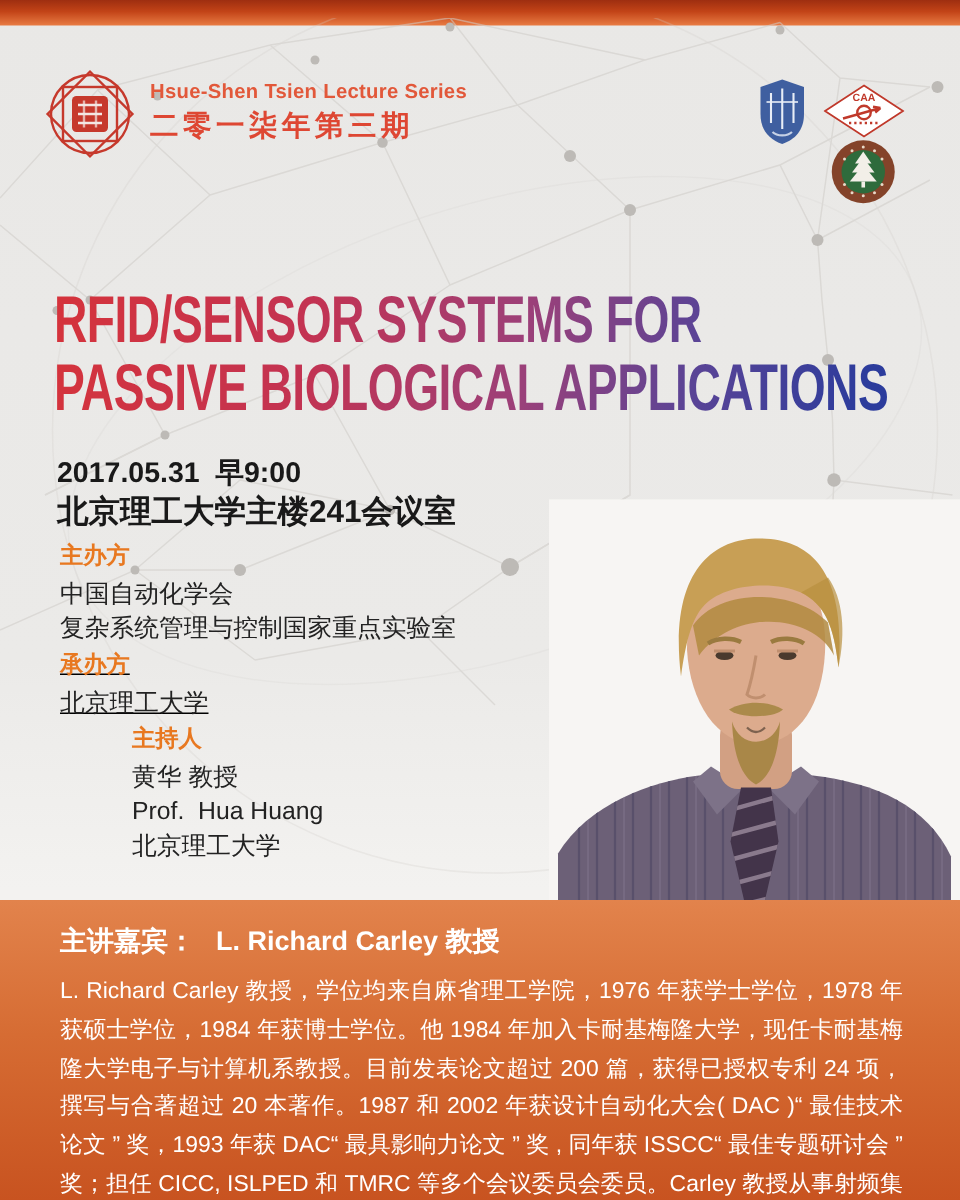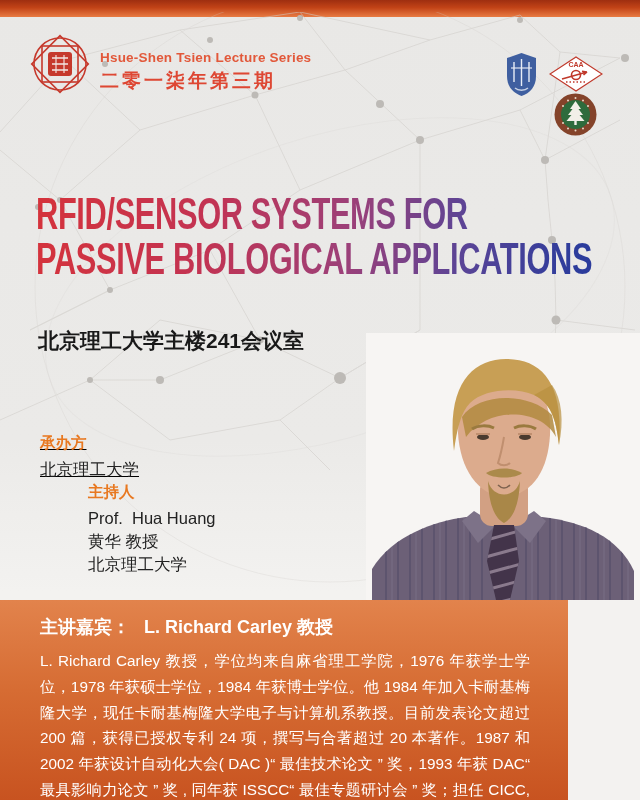--- a/index.html
+++ b/index.html
@@ -6,21 +6,21 @@
   .poster{
     position:relative;width:640px;height:800px;overflow:hidden;
     background:linear-gradient(180deg,#e9e8e6 0%,#ebeae8 55%,#f3f2f0 74%,#f3f2f0 75%);
     font-family:"Liberation Sans","DejaVu Sans",sans-serif;
   }
   .topbar{position:absolute;left:0;top:0;width:640px;height:17px;
     background:linear-gradient(180deg,#9e2e10 0%,#c24317 45%,#e87b43 100%);}
   .mesh{position:absolute;left:0;top:12px;width:640px;height:590px;}
 
   
-  .badge{position:absolute;left:30px;top:34px;display:flex;align-items:flex-end;}
+  .badge{position:absolute;left:30px;top:46px;display:flex;align-items:flex-start;}
   .seal{width:60px;height:60px;margin-right:10px;}
   .badge-en{font-size:13.5px;font-weight:bold;color:#e2583a;letter-spacing:.2px;margin-top:7px;}
   .badge-cn{font-size:19px;font-weight:bold;color:#de4733;letter-spacing:3px;margin-top:3px;
     font-family:"Liberation Serif","DejaVu Serif",serif;}
 
   
   .logo-shield{position:absolute;left:505px;top:52px;}
   .logo-caa{position:absolute;left:549px;top:56px;}
   .logo-round{position:absolute;left:553px;top:92px;}
 
@@ -41,21 +41,21 @@
   .venue{position:absolute;left:38px;top:327px;font-size:21px;font-weight:bold;color:#191919;}
 
   .section{position:absolute;left:40px;}
   .sec-label{font-size:15.5px;font-weight:bold;color:#e87820;margin-bottom:4px;}
   .sec-line{font-size:16.5px;line-height:23px;color:#222;white-space:pre;}
   .sec-1{top:360px;} .sec-2{top:433px;text-decoration:underline;} .sec-3{top:482px;margin-left:48px;}
 
   .photo{position:absolute;left:366px;top:333px;width:274px;height:267px;background:#f7f5f3;}
   .photo svg{display:block;}
 
-  .bottom{position:absolute;left:0;top:600px;width:568px;height:200px;
+  .bottom{position:absolute;left:0;top:600px;width:640px;height:200px;
     background:linear-gradient(180deg,#e2834c 0%,#d66c33 45%,#c85320 100%);
     box-sizing:border-box;padding:15px 38px 0 40px;}
   .speaker-heading{font-size:18px;font-weight:bold;color:#fff;margin-bottom:9px;}
   .speaker-heading .name{margin-left:14px;}
   .bio{margin:0;font-size:15.3px;line-height:25.8px;color:#fff;text-align:justify;font-weight:500;}
 </style>
 </head>
 <body>
 
 <div class="poster">
@@ -156,30 +156,36 @@
         <circle cx="35" cy="31" r="1"></circle>
         <circle cx="22.5" cy="38.5" r="1"></circle>
       <circle cx="15" cy="36.5" r="1"></circle>
         <circle cx="30" cy="36.5" r="1"></circle>
     </g>
   </svg>
 
 
   <div class="talk-title"><span>RFID/SENSOR SYSTEMS FOR</span><br><span>PASSIVE BIOLOGICAL APPLICATIONS</span></div>
 
+  <div class="datetime">2017.05.31  早9:00</div>
   <div class="venue">北京理工大学主楼241会议室</div>
 
+  <div class="section sec-1">
+    <div class="sec-label">主办方</div>
+    <div class="sec-line">中国自动化学会</div>
+    <div class="sec-line">复杂系统管理与控制国家重点实验室</div>
+  </div>
   <div class="section sec-2">
     <div class="sec-label">承办方</div>
     <div class="sec-line">北京理工大学</div>
   </div>
   <div class="section sec-3">
     <div class="sec-label">主持人</div>
+    <div class="sec-line">黄华 教授</div>
     <div class="sec-line">Prof.  Hua Huang</div>
-    <div class="sec-line">黄华 教授</div>
     <div class="sec-line">北京理工大学</div>
   </div>
 
   <div class="photo">
     <svg width="274" height="267" viewBox="0 0 274 267">
       <rect x="0" y="0" width="274" height="267" fill="#f7f5f3"></rect>
       <defs>
         <clipPath id="shirtClip">
           <path d="M6,267 L6,236 C26,203 68,188 100,184 L176,184 C218,189 252,204 268,238 L268,267 Z"></path>
         </clipPath>

